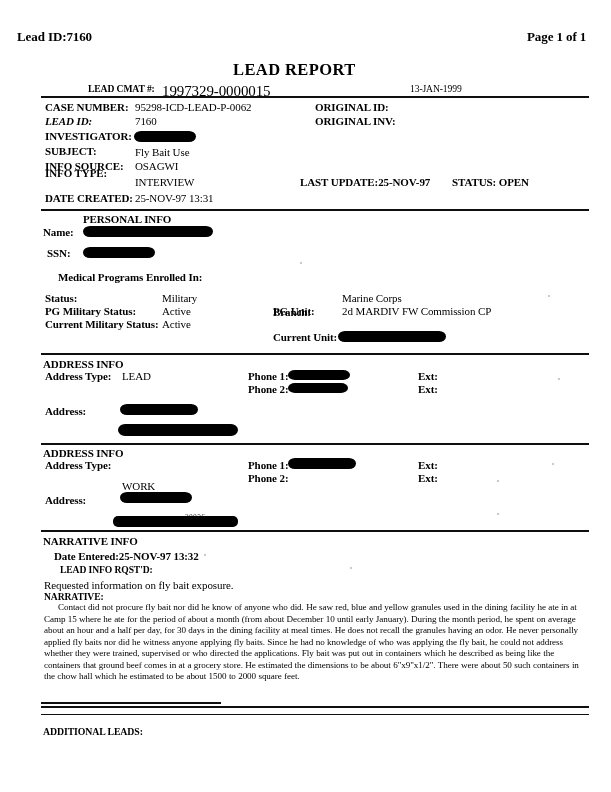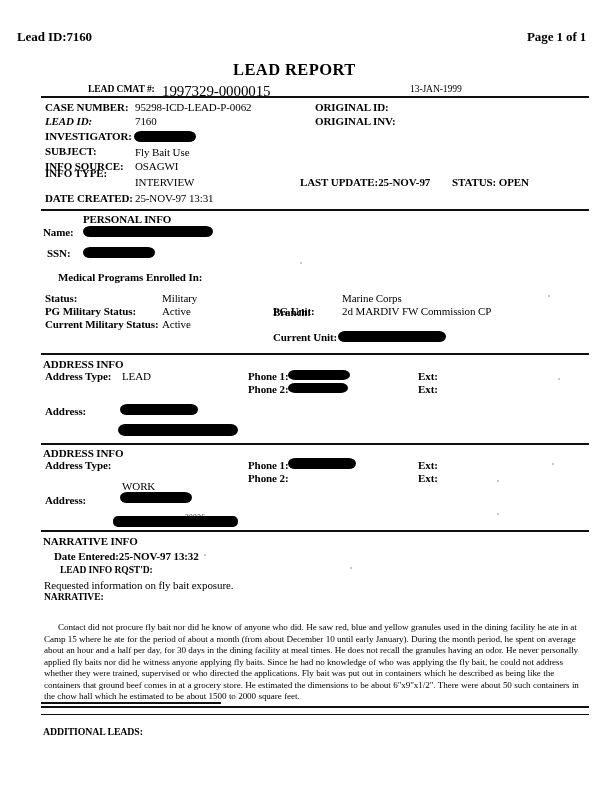--- a/index.html
+++ b/index.html
@@ -53,21 +53,21 @@
   .redact.sq { border-radius: 5px / 45%; }
   
   .para {
     position: absolute;
     font-size: 9.1px;
     line-height: 11.55px;
     text-align: left;
     letter-spacing: -0.08px;
     word-spacing: 0.2px;
   }
-  .para.indent { text-indent: 14px; margin-top: 20px; }
+  .para.indent { text-indent: 14px; }
   .ghost {
     position: absolute;
     font-size: 7.5px;
     color: #2a2a2a;
     letter-spacing: 0.3px;
   }
   
   .speck {
     position: absolute;
     background: #9a9a9a;

